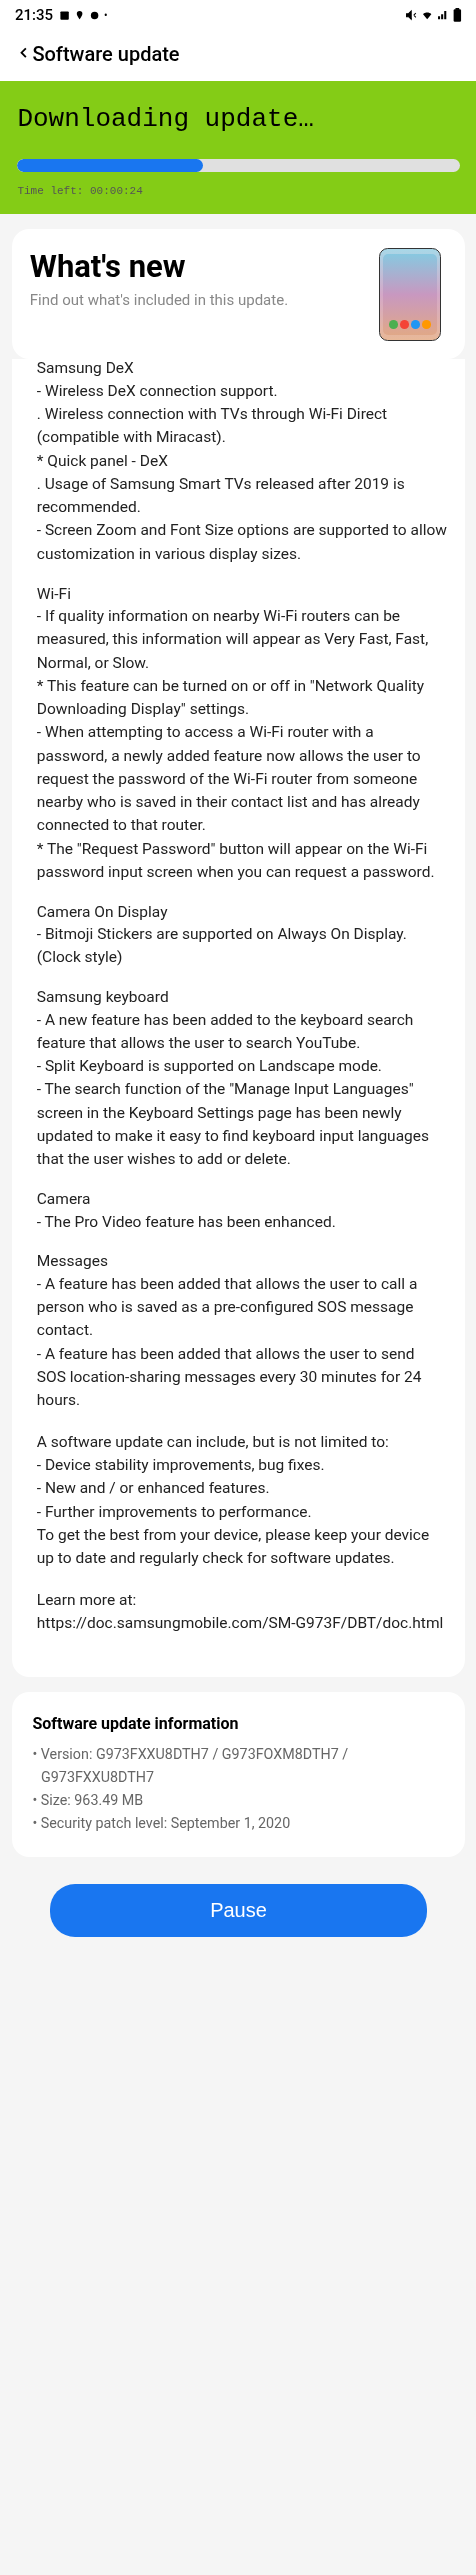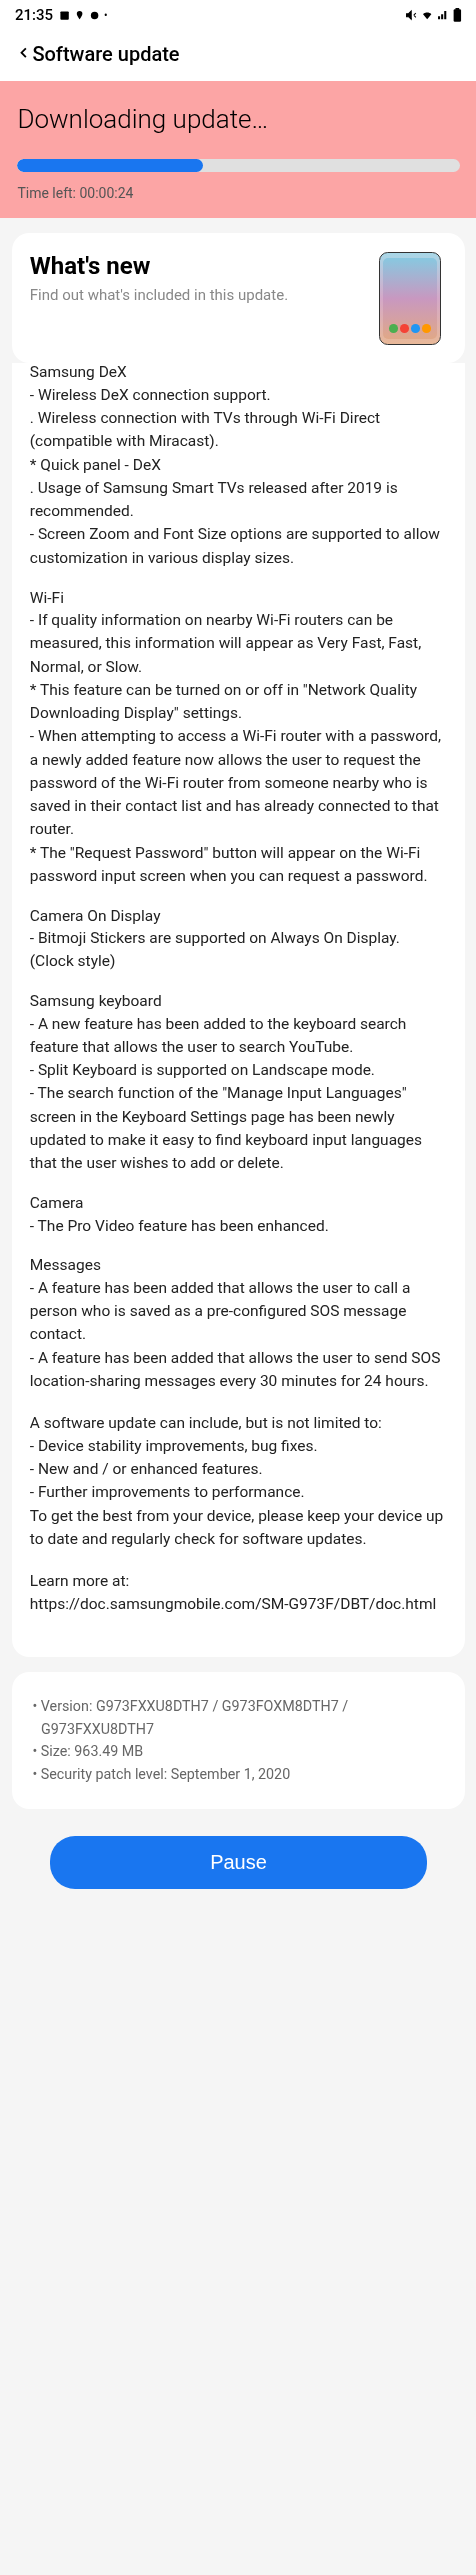--- a/index.html
+++ b/index.html
@@ -23,22 +23,23 @@
     .status-icons { font-size: 12.4px; display: flex; gap: 3.7px; align-items: center;}
     .header {
       background: #fff;
       padding: 11.2px 15px 15px;
       display: flex;
       align-items: flex-end;
     }
     .back-icon { font-size: 22.4px; font-weight: 300; }
     .header-title { font-size: 20px; font-weight: 500; }
     .download-section {
-      background: #fca5a5;
+      background: #84cc16;
       padding: 22.4px 17.4px 17.4px;
+      font-family: Liberation Mono, monospace;
     }
     .download-title {
       font-size: 26px;
       font-weight: 300;
       margin-bottom: 25px;
     }
     .progress-bar {
       width: 100%;
       height: 13.7px;
       background: #e0e0e0;
@@ -46,36 +47,36 @@
       overflow: hidden;
       margin-bottom: 12.4px;
     }
     .progress-fill {
       height: 100%;
       width: 42%;
       background: #1976f0;
       border-radius: 6.8px;
     }
     .time-left {
-      font-size: 14px;
+      font-size: 11px;
       color: #555;
     }
     .whats-new-card {
       background: #fff;
       margin: 15px 12.4px 12.4px;
       border-radius: 17.4px;
       padding: 18.6px 17.4px 18.6px;
       display: flex;
       align-items: flex-start;
       justify-content: space-between;
       gap: 12.4px;
     }
     .whats-new-text { flex: 1; }
     .whats-new-title {
-      font-size: 24px;
+      font-size: 31px;
       font-weight: 700;
       margin-bottom: 5px;
     }
     .whats-new-subtitle {
       font-size: 15px;
       color: #888;
       line-height: 1.4;
     }
     .phone-img {
       width: 87px;
@@ -118,21 +119,21 @@
       transform: rotate(-10deg);
       z-index: -1;
     }
     .content {
       background: #fff;
       padding: 0 17.4px 22.4px;
       margin: 0 12.4px;
       border-radius: 0 0 17.4px 17.4px;
       margin-top: -12.4px;
     }
-    .section { margin-bottom: 18.6px; }
+    .section { margin-bottom: 18.6px; margin-left: 7px; }
     .section-title {
       font-size: 15.5px;
       color: #222;
       margin-bottom: 2.5px;
     }
     .section-item {
       font-size: 15.5px;
       color: #222;
       line-height: 1.5;
     }
@@ -290,20 +291,21 @@
         <div class="section-item">To get the best from your device, please keep your device up to date and regularly check for software updates.</div>
       </div>
     </div>
   <div class="section">
     <div class="section-item">Learn more at:</div>
     <div class="section-item link">https://doc.samsungmobile.com/SM-G973F/DBT/doc.html</div>
   </div>
 </div>
 
 <div class="info-card">
+  <div class="info-title">Software update information</div>
   <div class="info-item"><span>• Version: </span><span id="ver-part1">G973FXXU8DTH7 / G973FOXM8DTH7 /</span></div>
   <div class="info-item info-item-cont" id="ver-part2">G973FXXU8DTH7</div>
   <div class="info-item"><span>• Size: </span><span>963.49 MB</span></div>
   <div class="info-item"><span>• Security patch level: </span><span>September 1, 2020</span></div>
 </div>
 
 <div class="button-bar">
   <button class="pause-btn">Pause</button>
 </div>
 

